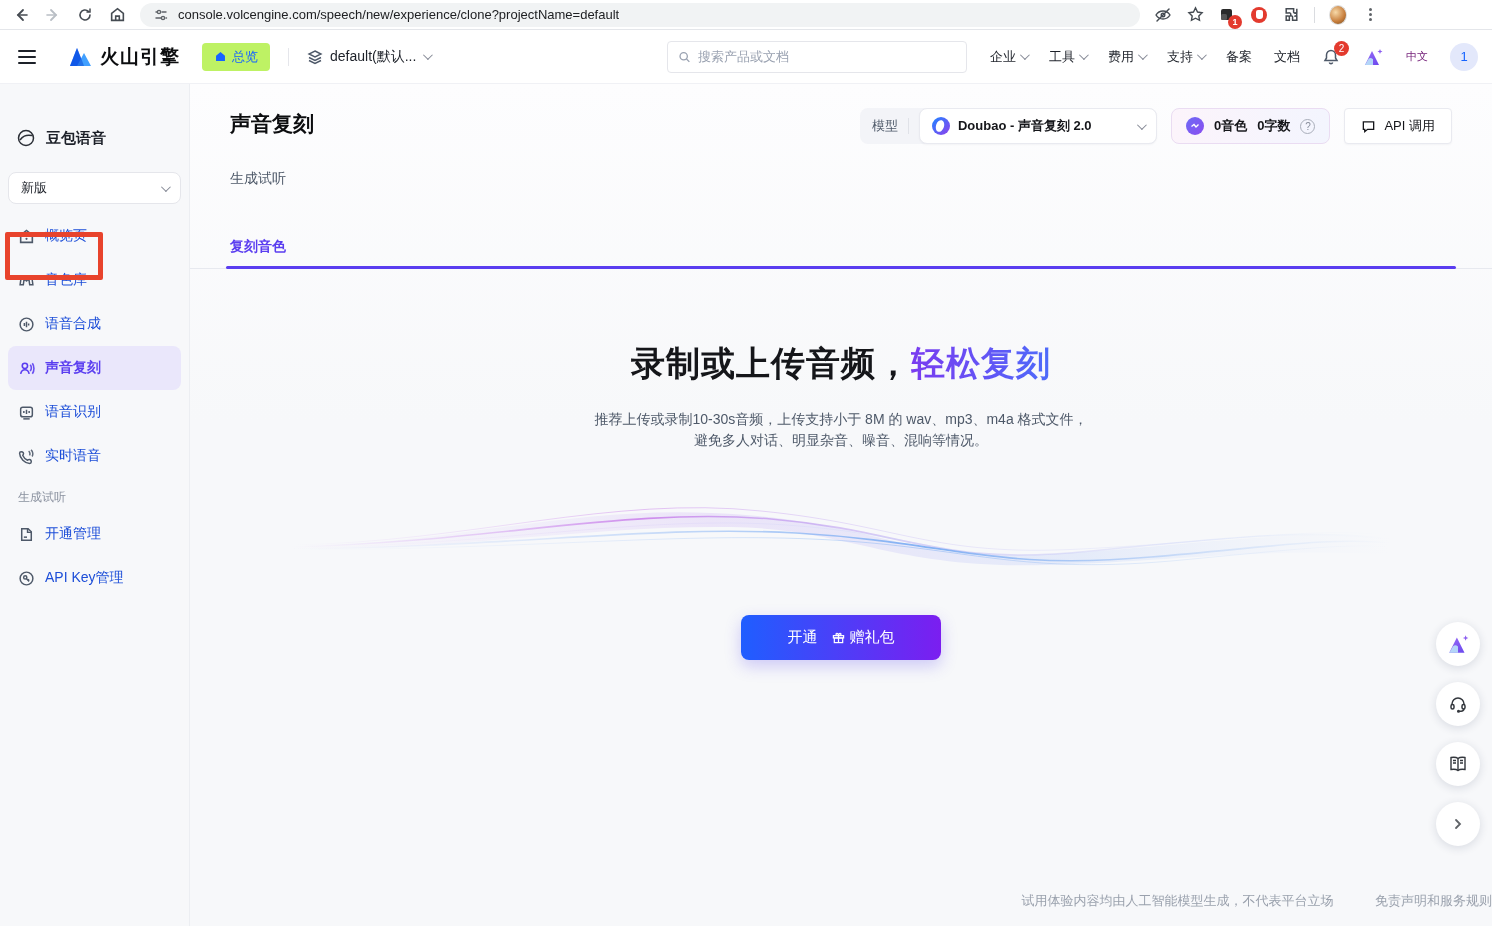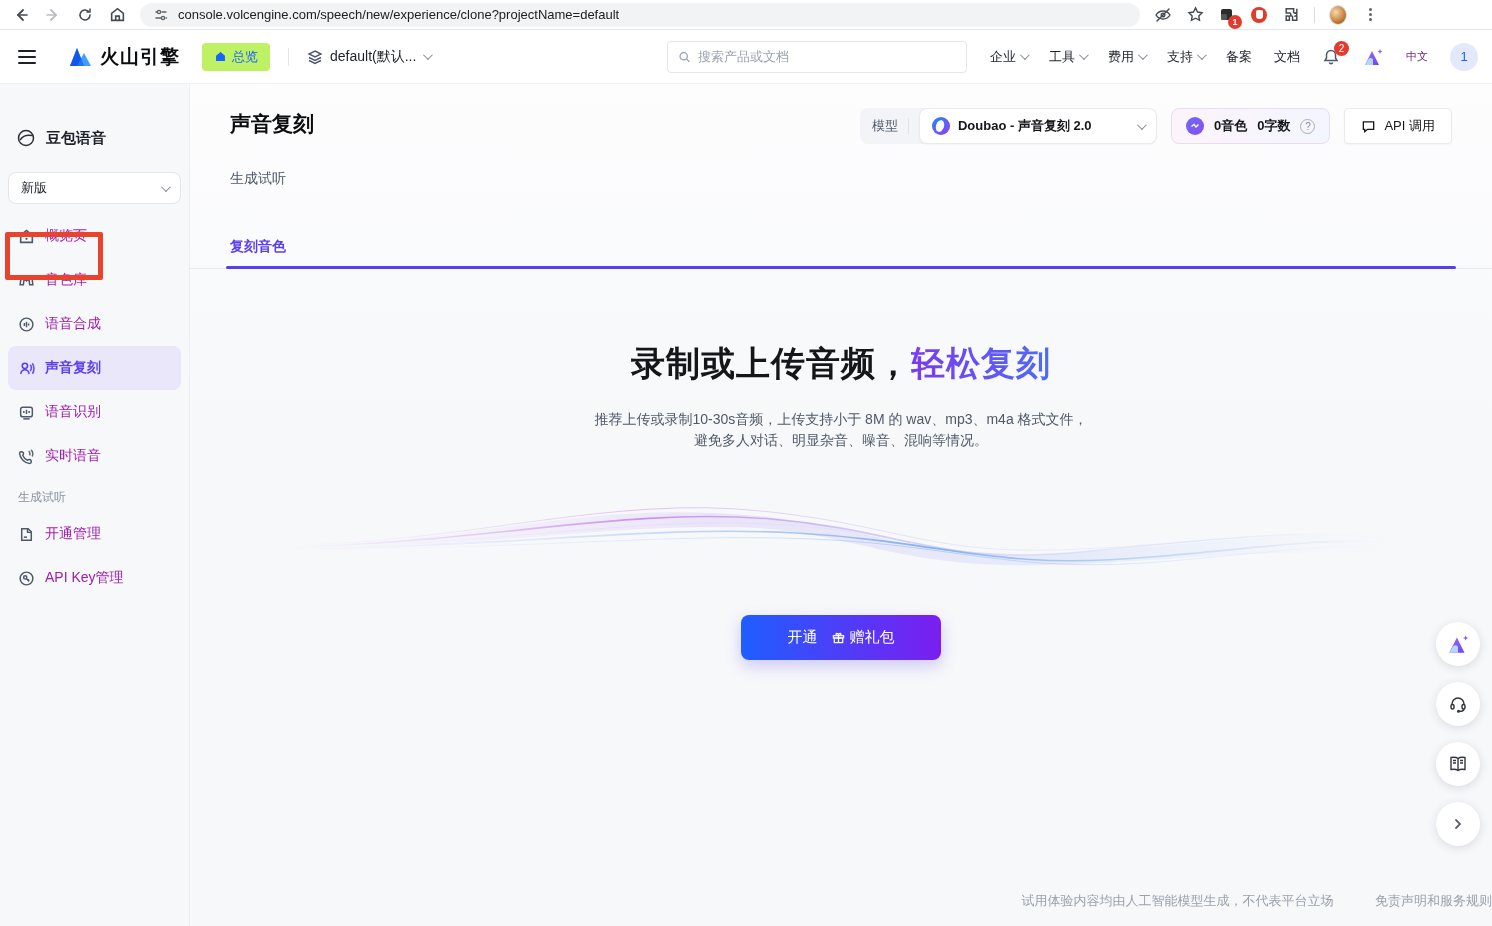--- a/index.html
+++ b/index.html
@@ -40,21 +40,21 @@
   .avatar-circle { width:28px; height:28px; border-radius:50%; background:#e3e8fb; color:#1664ff; display:flex; align-items:center; justify-content:center; font-size:13px; cursor:pointer; }
 
   
   .shell { position:absolute; top:84px; left:0; width:1492px; height:842px; display:flex; }
 
   
   .sidebar { width:190px; background:#f7f8fa; border-right:1px solid #eceef2; padding:14px 8px 0 8px; position:relative; flex:0 0 auto; }
   .side-product { display:flex; align-items:center; gap:10px; padding:4px 8px; font-size:15px; font-weight:bold; color:#1d2129;margin-top:26px; }
   .version-select { margin-top:20px; height:32px; background:#fff; border:1px solid #e5e6eb; border-radius:8px; display:flex; align-items:center; justify-content:space-between; padding:0 12px; font-size:13px; cursor:pointer; }
   .side-nav { margin-top:10px; }
-  .side-item { height:44px; display:flex; align-items:center; gap:10px; padding:0 10px; border-radius:8px; font-size:14px; color:#a21caf; cursor:pointer; }
+  .side-item { height:44px; display:flex; align-items:center; gap:10px; padding:0 10px; border-radius:8px; font-size:14px; color:#1d4ed8; cursor:pointer; }
   .side-item.active { background:#eae7fb; color:#5a3df0; font-weight:bold; }
   .side-item.active svg { stroke:#5a3df0; }
   .side-item svg { stroke:#4e5969; }
   .side-label { height:34px; display:flex; align-items:flex-end; padding:0 10px 6px 10px; font-size:12px; color:#8a919f; }
   .red-annotation { position:absolute; left:5px; top:148px; width:98px; height:48px; border:5px solid #e8432c; border-radius:2px; pointer-events:none; z-index:10; }
 
   
   .main { flex:1; position:relative; background:linear-gradient(180deg,#fdfdfe 0%,#f7f8fa 40%); }
   .main-header { padding:26px 40px 0 40px; }
   .page-title { font-size:21px; font-weight:bold; color:#0c0d0f; }

